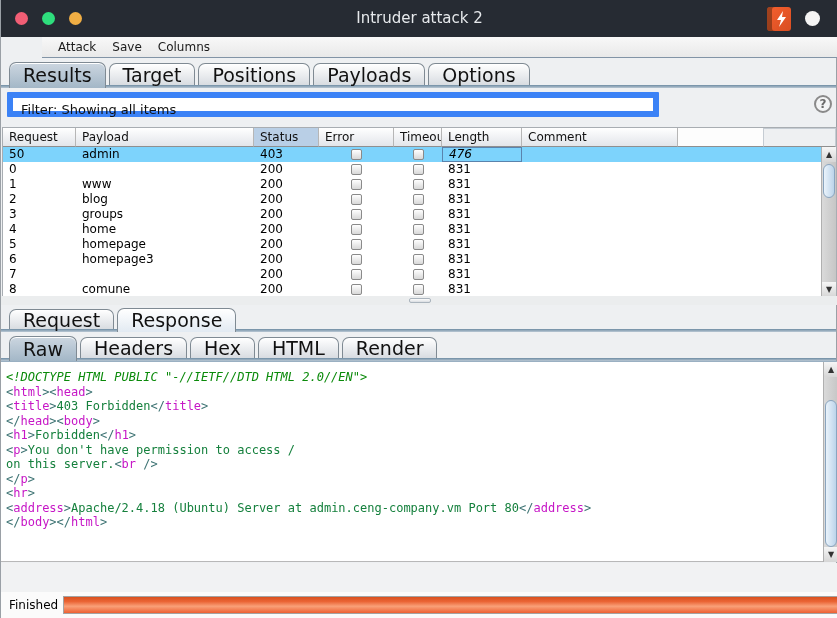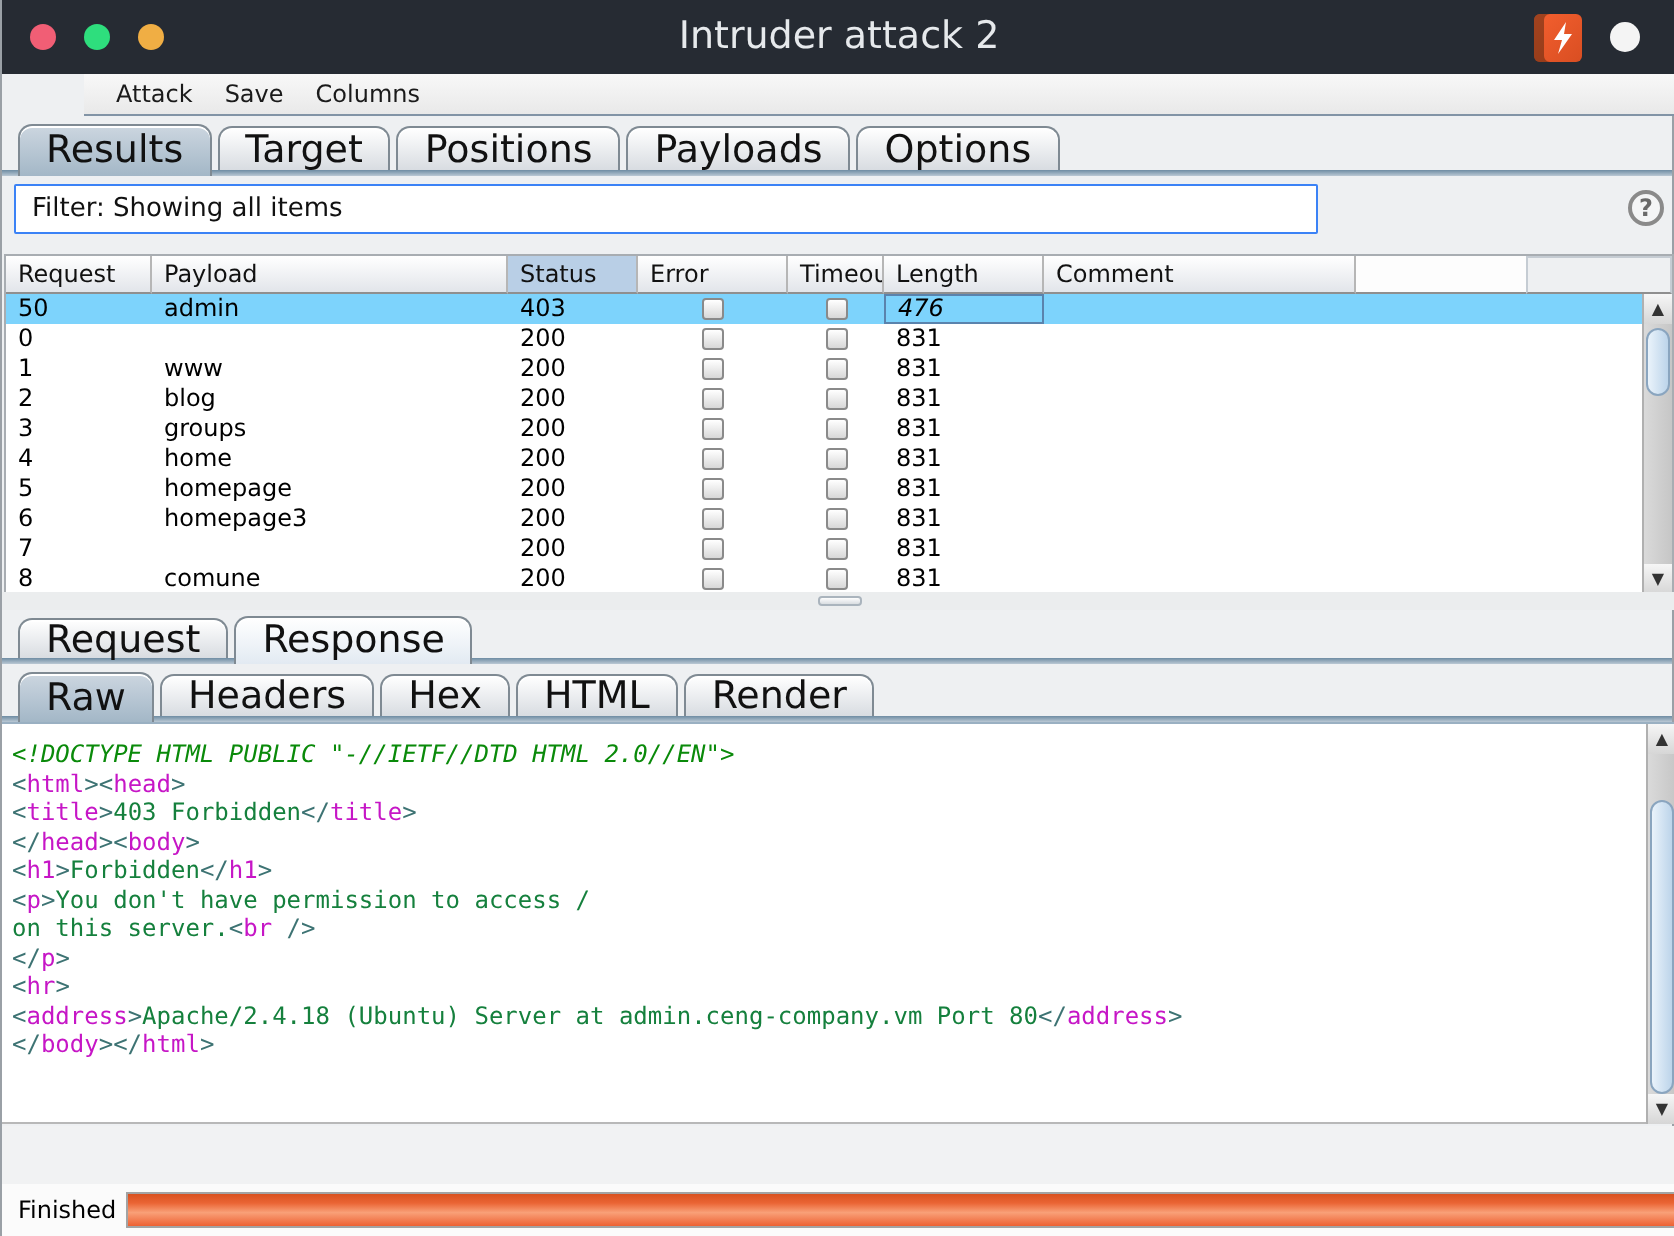--- a/index.html
+++ b/index.html
@@ -7,21 +7,21 @@
   body { font-family:"DejaVu Sans","Liberation Sans",sans-serif; background:#e9e9e9; }
   #window { position:relative; width:837px; height:618px; background:#eef0f2; border-left:1px solid #9aa0a6; border-right:1px solid #9aa0a6; border-bottom:1px solid #9aa0a6; }
 
   
   .titlebar { position:absolute; top:0; left:0; width:837px; height:37px; background:#262b33; }
   .traffic-lights { position:absolute; left:14px; top:12px; display:flex; gap:14px; }
   .tl { width:13px; height:13px; border-radius:50%; }
   .tl.close { background:#f15e75; }
   .tl.min { background:#2ede7d; }
   .tl.max { background:#f0ae44; }
-  .win-title { position:absolute; left:0; right:0; top:0; height:37px; line-height:37px; text-align:center; color:#e6e9ec; font-size:19px; }
+  .win-title { position:absolute; left:0; right:0; top:0; height:37px; line-height:37px; text-align:center; color:#e6e9ec; font-size:15px; }
   .title-icons { position:absolute; right:18px; top:0; height:37px; display:flex; align-items:center; gap:14px; }
   .burp-icon { width:24px; height:24px; border-radius:3px; background:linear-gradient(135deg,#f4602f,#d94e22); box-shadow:inset 5px 0 0 rgba(60,30,10,.45); display:flex; align-items:center; justify-content:center; }
   .burp-icon svg { width:13px; height:16px; margin-left:4px; }
   .dot-icon { width:15px; height:15px; border-radius:50%; background:#f4f4f4; }
 
   
   .menubar { position:absolute; top:37px; left:0; width:837px; height:21px; background:linear-gradient(#f8f8f8,#e9e9e9); border-bottom:1px solid #8294a6; padding-left:8px; display:flex; align-items:flex-start;margin-left:41px; }
   .menu-item { font-size:12px; color:#1a1a1a; padding:0 8px; line-height:20px; }
 
   
@@ -32,21 +32,21 @@
   .tab.selected.light { background:linear-gradient(#ffffff,#e2eaf2); }
   #mainTabs { top:58px; height:30px; }
   #msgTabs  { top:305px; height:27px; }
   #msgTabs .tab { height:20px; line-height:20px; }
   #msgTabs .tab.selected { height:24px; line-height:23px; }
   #viewTabs { top:332px; height:29px; }
   #viewTabs .tab { height:21px; line-height:21px; }
   #viewTabs .tab.selected { height:25px; line-height:24px; }
 
   
-  .filter-box { position:absolute; top:92px; left:6px; width:652px; height:25px; background:#ffffff; border:1px solid #3b82f6; font-size:13px; color:#111; line-height:23px; padding-left:8px; border-radius:1px; }
+  .filter-box { position:absolute; top:92px; left:6px; width:652px; height:25px; background:#ffffff; border:6px solid #3b82f6; font-size:13px; color:#111; line-height:23px; padding-left:8px; border-radius:1px; }
   .help-circle { width:18px; height:18px; border-radius:50%; border:2px solid #8a8a8a; color:#6a6a6a; font-size:12px; font-weight:bold; display:flex; align-items:center; justify-content:center; background:#f4f5f6; }
   .help-filter { position:absolute; top:95px; left:813px; }
 
   
   .table-area { position:absolute; top:127px; left:1px; width:835px; height:169px; background:#ffffff; border:1px solid #a8adb2; }
   .thead { display:flex; height:19px; }
   .th { background:linear-gradient(#ffffff,#e2e5ea); border-right:1px solid #b6b6b6; border-bottom:1px solid #8f8f8f; font-size:12px; color:#111; line-height:18px; padding-left:6px; overflow:hidden; white-space:nowrap; display:flex; justify-content:space-between; align-items:center; }
   .th.sorted { background:#b9cfe6; }
   .sort-arrow { color:#4a6d94; font-size:9px; padding-right:4px; }
   .th-filler { flex:1; background:#fdfdfd; border-bottom:1px solid #8f8f8f; }

